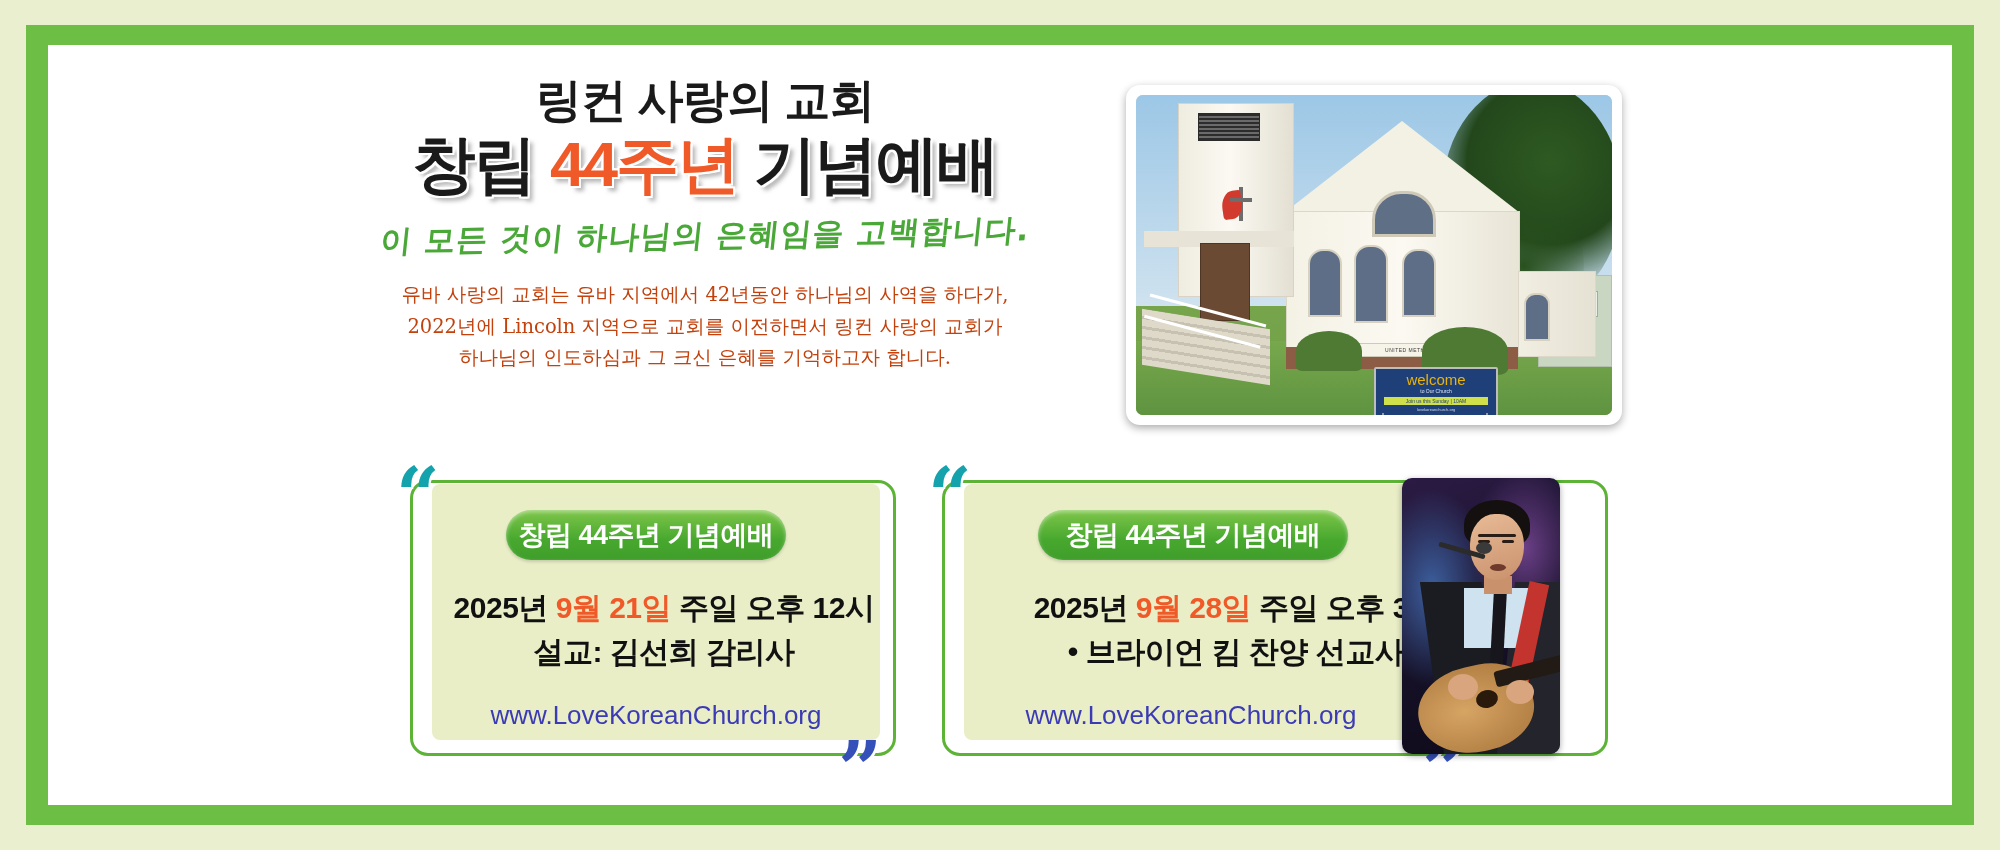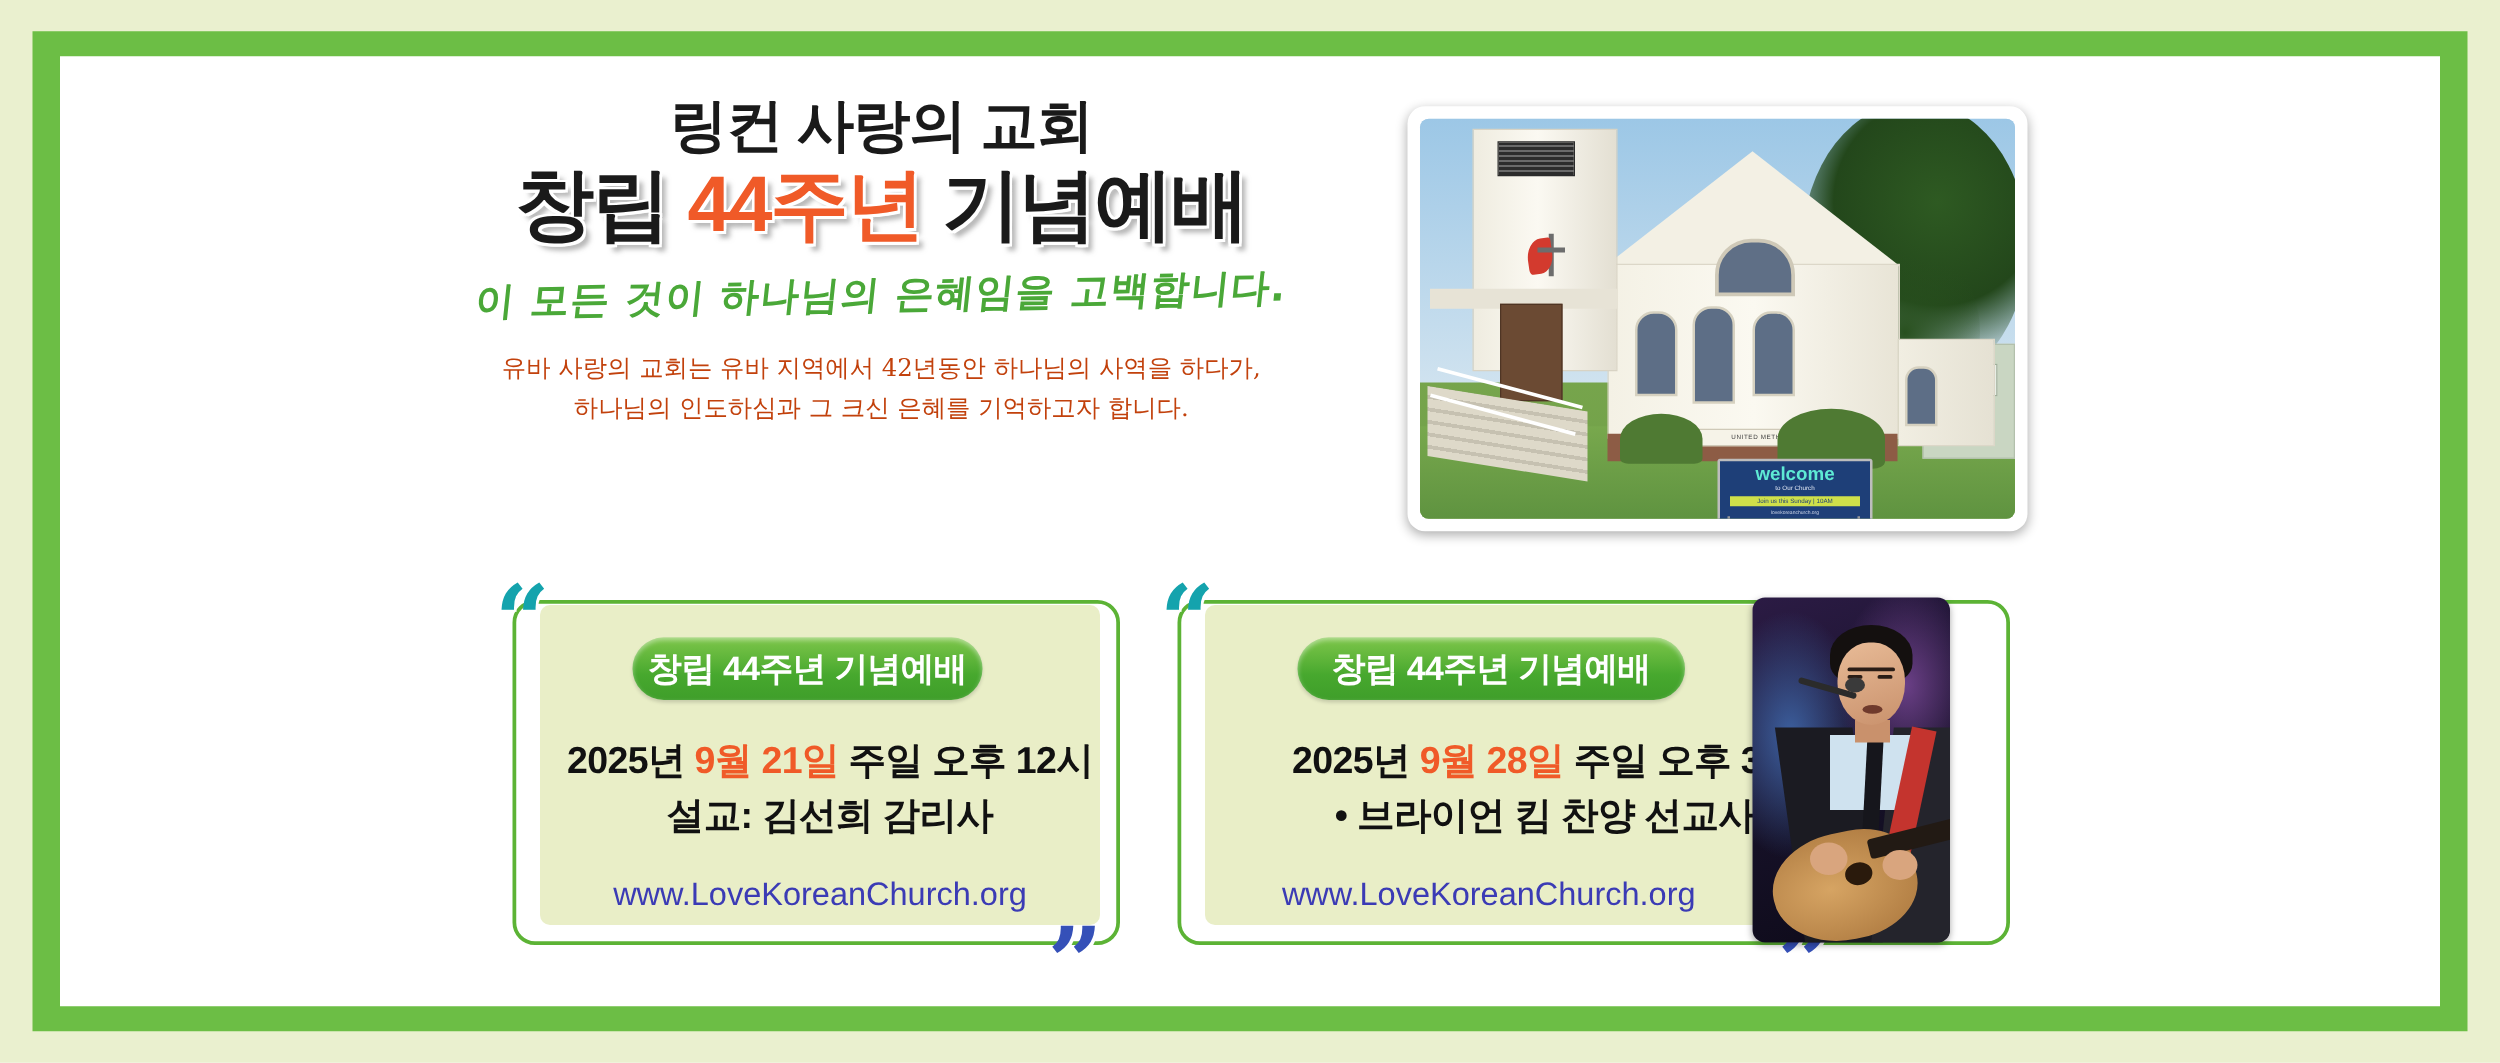--- a/index.html
+++ b/index.html
@@ -118,21 +118,21 @@
   .hedge{position:absolute;left:160px;top:236px;width:66px;height:40px;
     background:#4f7a33;border-radius:50% 50% 10% 10%;}
   .hedge2{position:absolute;left:286px;top:232px;width:86px;height:48px;
     background:#4f7a33;border-radius:50% 50% 12% 12%;}
   .church-sign{position:absolute;left:212px;top:248px;width:156px;height:12px;
     background:#f6f3e8;border:1px solid #cfc9b8;font-size:5px;color:#3a3a3a;
     text-align:center;line-height:12px;letter-spacing:0.5px;}
   .welcome-banner{position:absolute;left:238px;top:272px;width:120px;height:46px;
     background:#1e3f78;border:2px solid #bdbdbd;border-radius:2px;
     display:flex;flex-direction:column;align-items:center;justify-content:center;}
-  .welcome-banner .wtxt{color:#5eead4;font-size:15px;font-weight:bold;line-height:1;}
+  .welcome-banner .wtxt{color:#eab308;font-size:15px;font-weight:normal;line-height:1;}
   .welcome-banner .wsub{color:#dfe7f3;font-size:5px;margin-top:1px;}
   .welcome-banner .wbar{margin-top:3px;width:86%;background:#cfe04a;color:#1e3f78;
     font-size:5px;text-align:center;line-height:8px;height:8px;}
   .welcome-banner .wurl{color:#cfd8ea;font-size:4px;margin-top:2px;}
   .banner-leg{position:absolute;top:318px;width:2px;height:12px;background:#9a9a9a;}
   .bl1{left:246px;} .bl2{left:350px;}
 
   
   .card{
     position:absolute;top:470px;height:300px;
@@ -243,20 +243,21 @@
 <div class="poster">
   <div class="green-frame"></div>
   <div class="white-inner"></div>
 
   <div class="title-block">
     <div class="title-line1">링컨 사랑의 교회</div>
     <div class="title-line2"><span>창립 </span><span class="hl">44주년</span><span> 기념예배</span></div>
     <div class="subtitle-hand">이 모든 것이 하나님의 은혜임을 고백합니다.</div>
     <div class="body-copy">
       <div>유바 사랑의 교회는 유바 지역에서 42년동안 하나님의 사역을 하다가,</div>
+      <div>2022년에 Lincoln 지역으로 교회를 이전하면서 링컨 사랑의 교회가</div>
       <div>하나님의 인도하심과 그 크신 은혜를 기억하고자 합니다.</div>
     </div>
   </div>
 
   <div class="church-photo">
     <div class="church-inner">
       <div class="sky"></div>
       <div class="grass"></div>
       <div class="tree"></div>
       <div class="tree2"></div>

